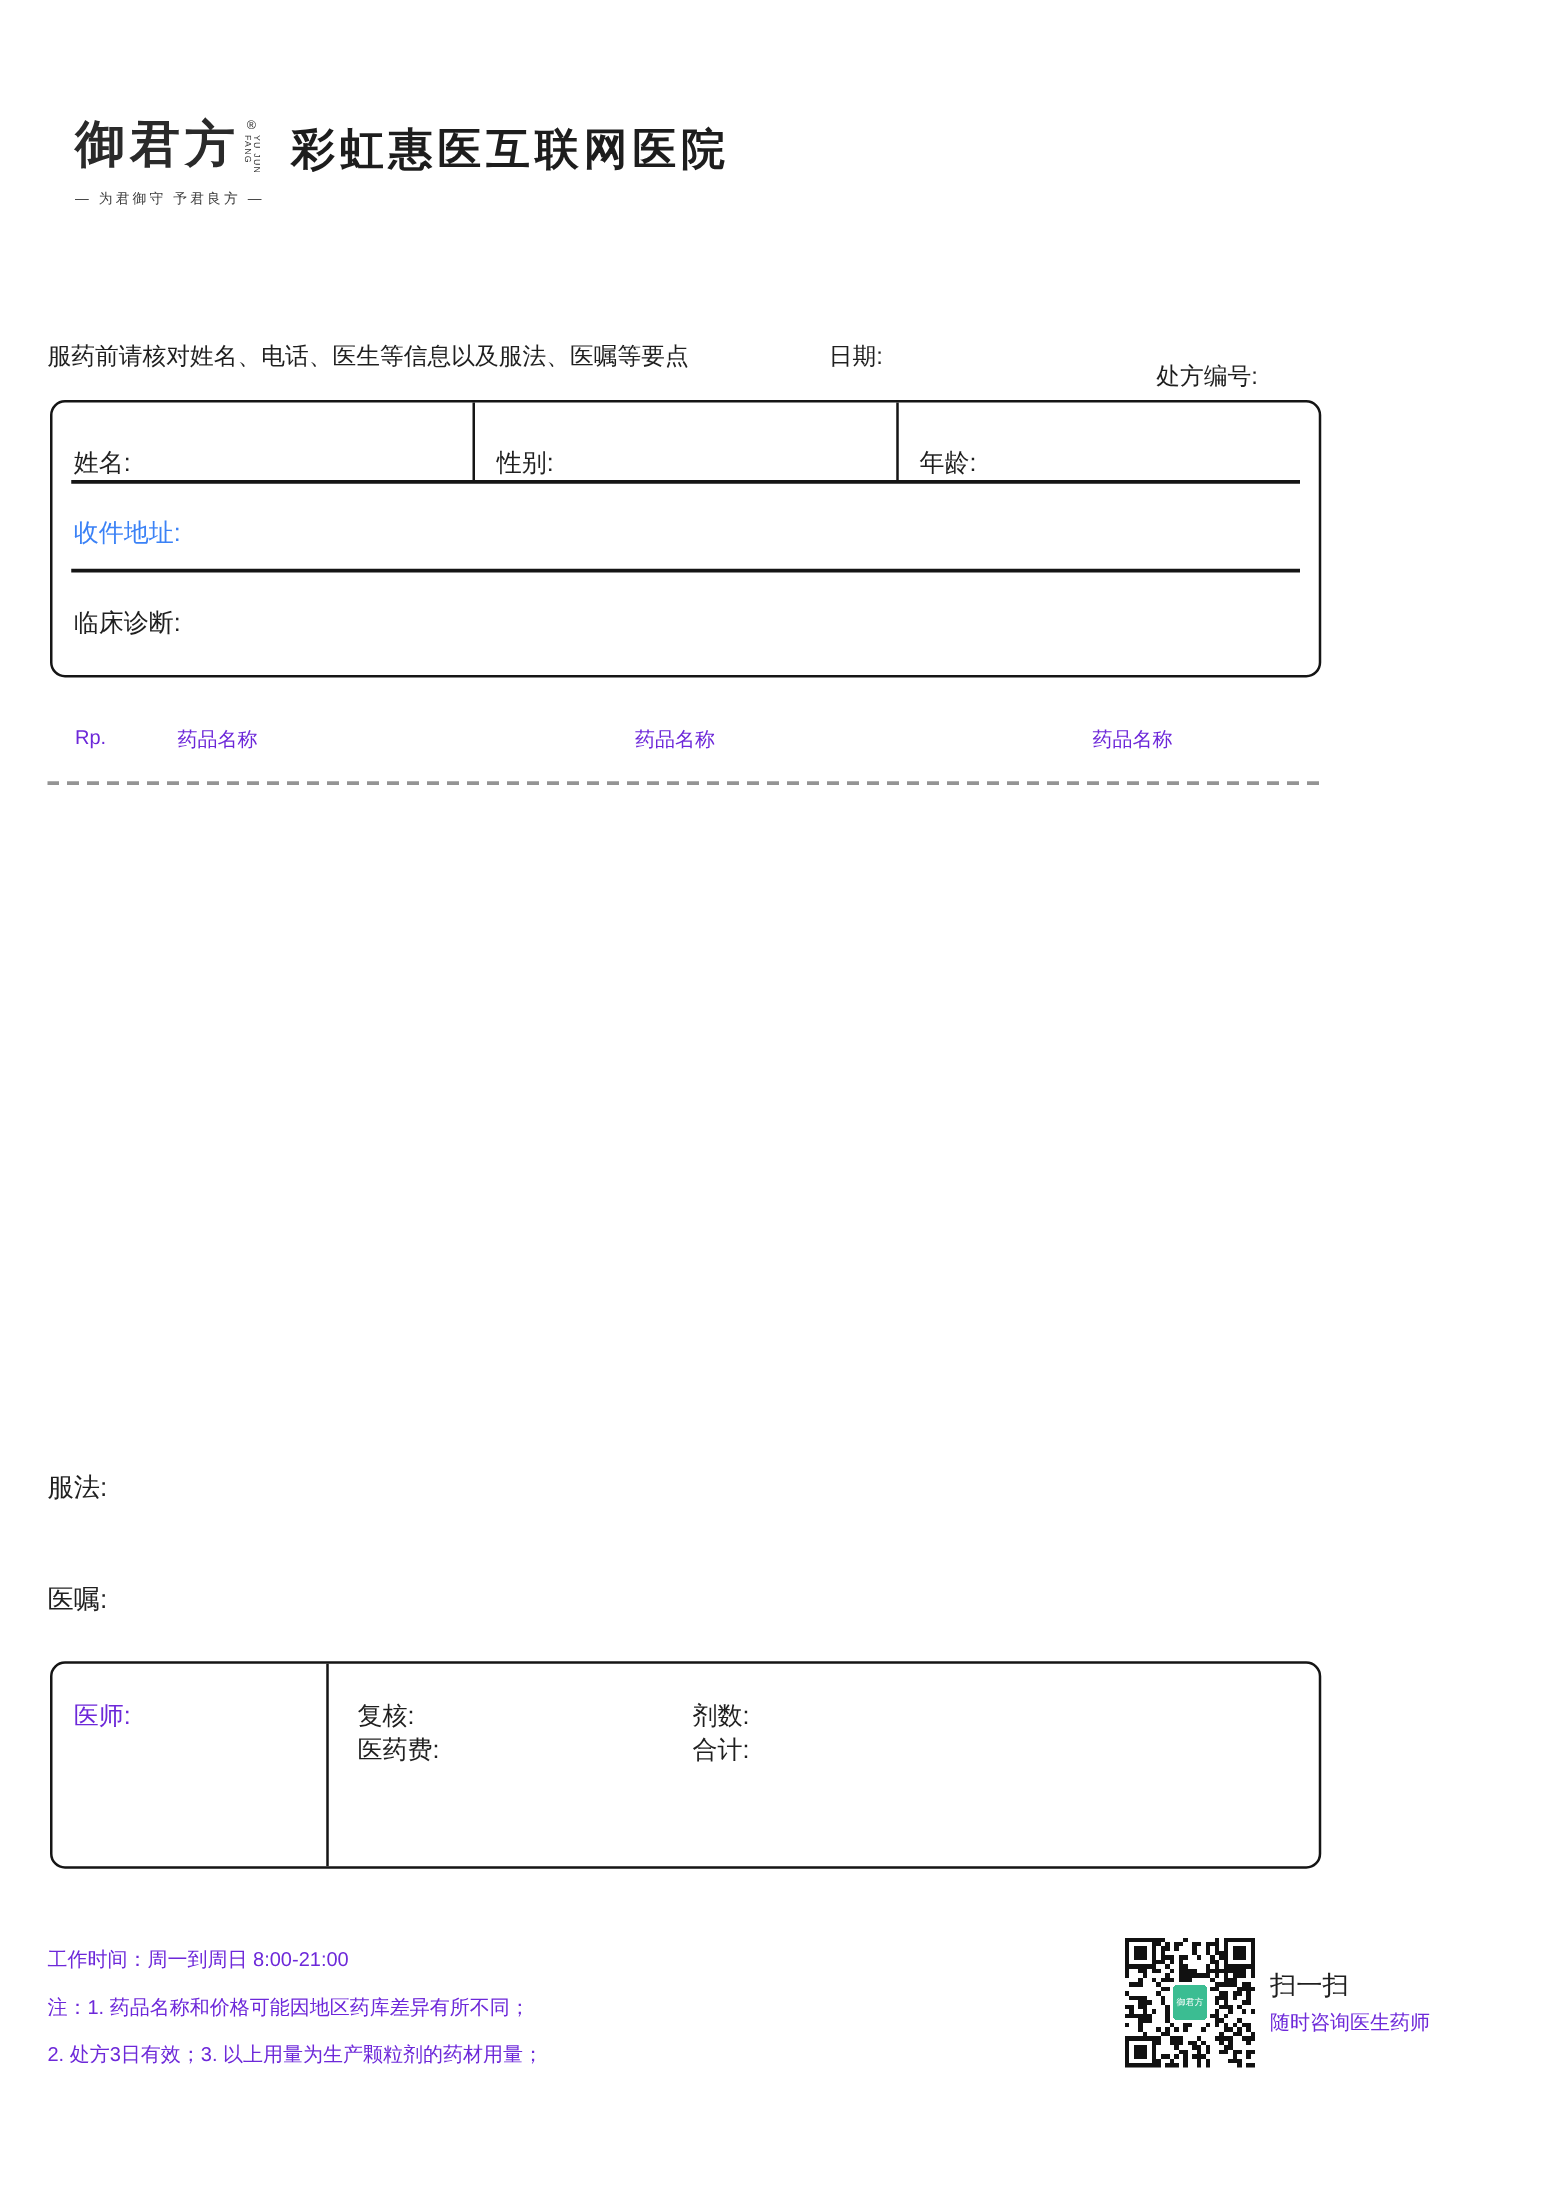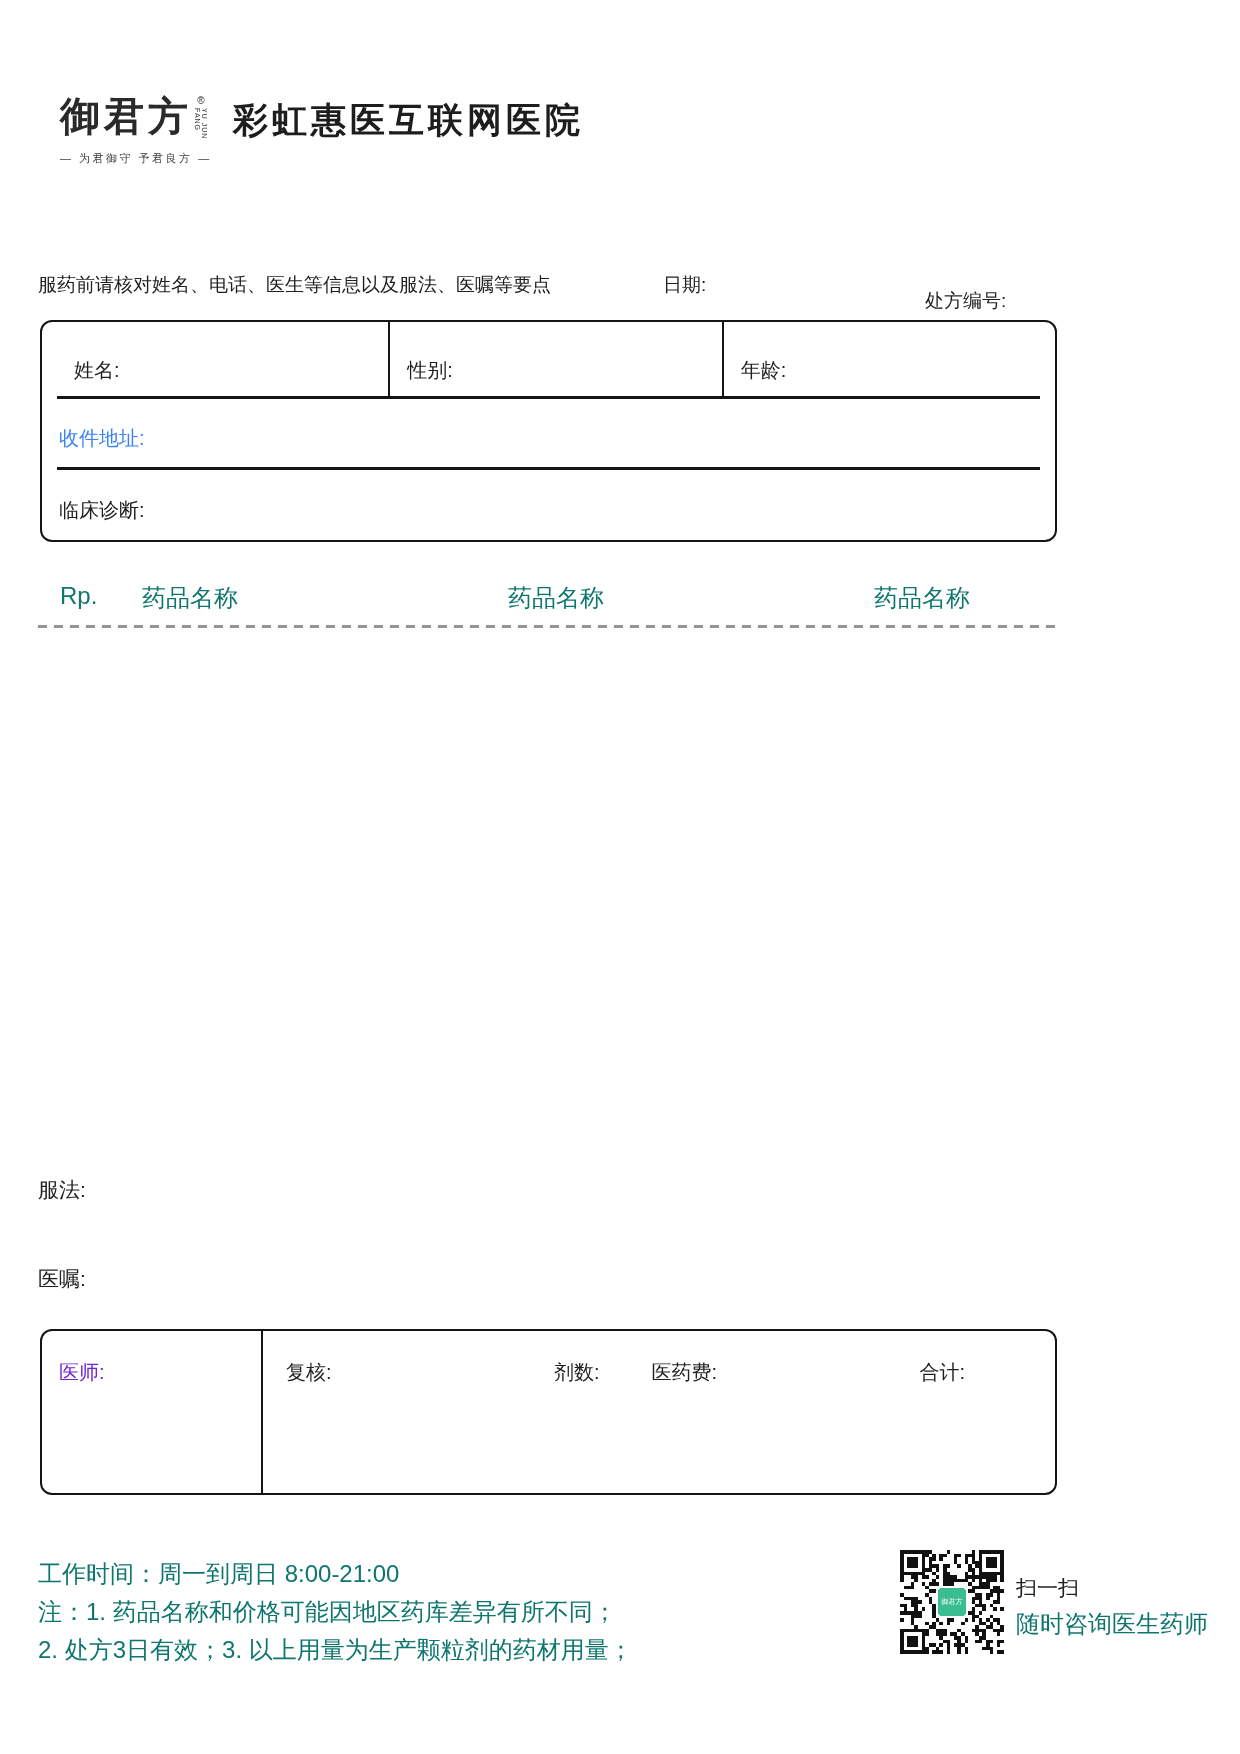--- a/index.html
+++ b/index.html
@@ -32,48 +32,48 @@
     margin-top:9px; font-size:11px; letter-spacing:2.5px;
     color:#3a3a3a; white-space:nowrap;
   }
   .title {
     font-size:35px; font-weight:900; letter-spacing:4px;
     color:#1d1d1d; white-space:nowrap; line-height:1.1;
   }
 
   
   .t19 { font-size:19px; color:#1f1f1f; white-space:nowrap; }
-  .t20 { font-size:24px; color:#0f766e; white-space:nowrap; }
+  .t20 { font-size:16px; color:#6d28d9; white-space:nowrap; }
   .t21 { font-size:21px; color:#1f1f1f; white-space:nowrap; }
 
   
   .patient-box {
     border:2.5px solid #151515; border-radius:12px;
     display:flex; flex-direction:column; background:#fff;
   }
-  .pb-row1 { display:flex; height:74px;margin-left:15px; }
+  .pb-row1 { display:flex; height:62px; }
   .pb-cell { flex:1; padding:35px 0 0 17px; font-size:20px; color:#1f1f1f; }
   .pb-cell + .pb-cell { border-left:2px solid #151515; }
   .pb-line { height:3px; background:#151515; margin:0 15px; flex:none; }
   .pb-row2 { height:68px; padding:26px 0 0 17px; font-size:20px; color:#3b82f6; }
   .pb-row3 { flex:1; padding:27px 0 0 17px; font-size:20px; color:#1f1f1f; }
 
   
   .dashed {
     height:3px;
     background:repeating-linear-gradient(90deg,#949494 0 9px,transparent 9px 16px);
   }
 
   
   .summary-box {
     border:2.5px solid #151515; border-radius:12px;
     display:flex; background:#fff;
   }
   .sb-left { width:221px; border-right:2px solid #151515; padding:28px 0 0 17px; font-size:20px; color:#6d28d9; }
-  .sb-right { flex:1; padding:28px 0 0 23px; display:flex; gap:52px; }
+  .sb-right { flex:1; padding:28px 0 0 23px; display:flex; flex-direction:column; }
   .sb-row { display:flex; font-size:20px; color:#1f1f1f; }
   .sb-key { width:268px; white-space:nowrap; }
 
   .qr-box { width:104px; height:104px; }
   .qr-box svg { display:block; }
 </style>
 </head>
 <body>
 
 <div class="page">

